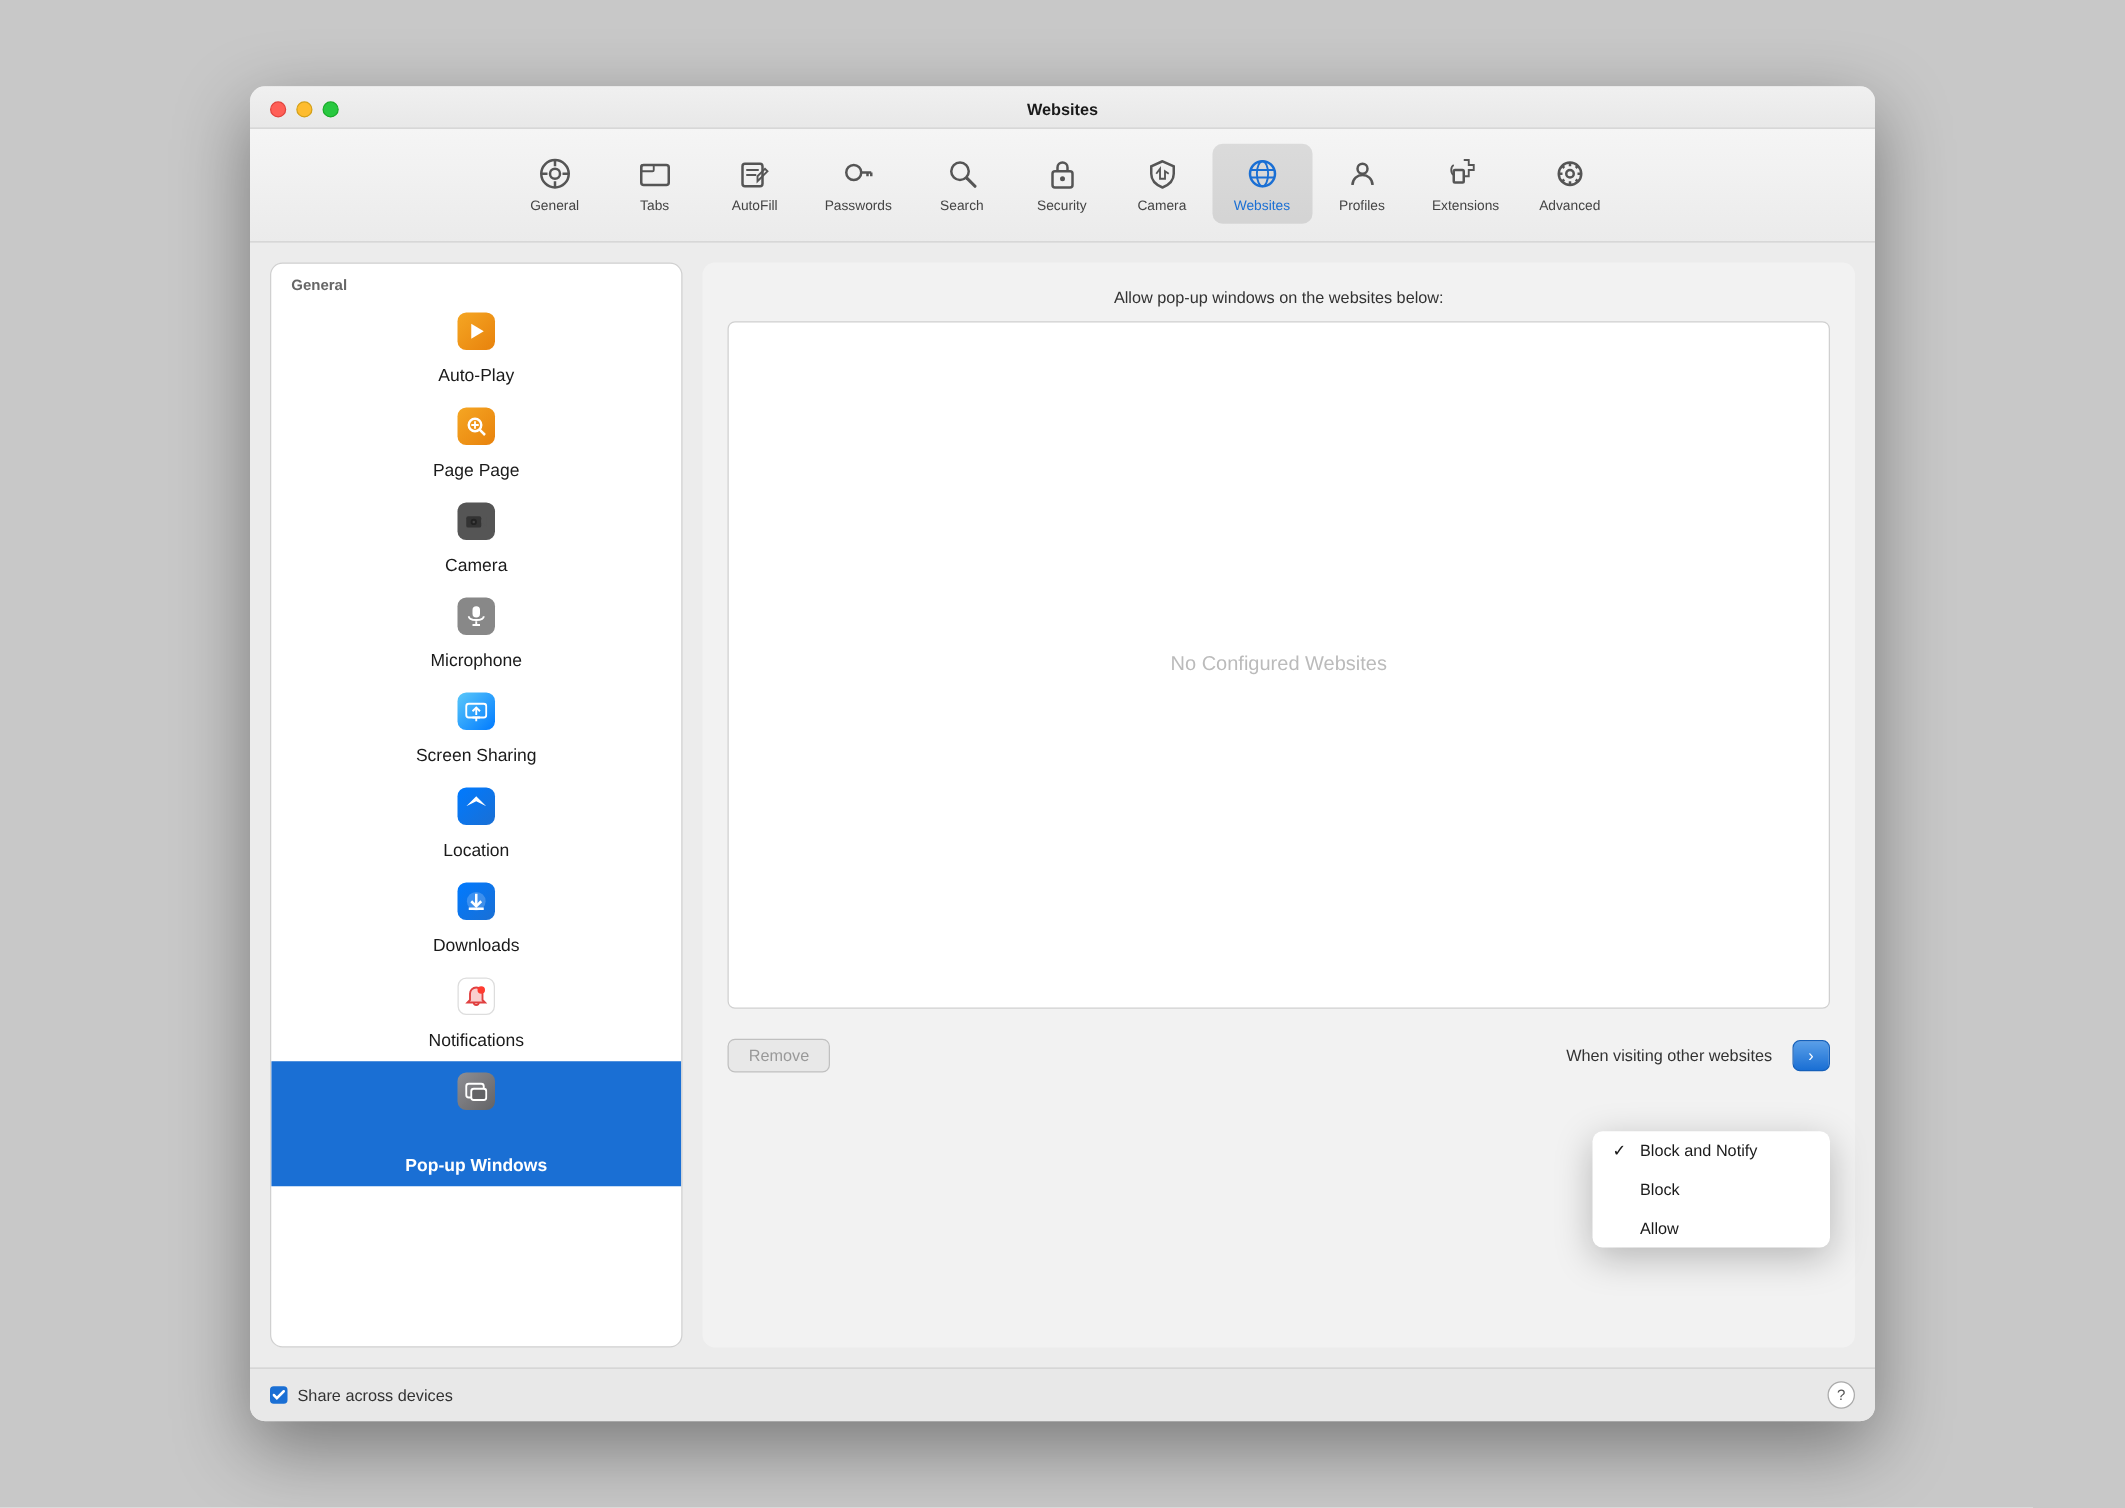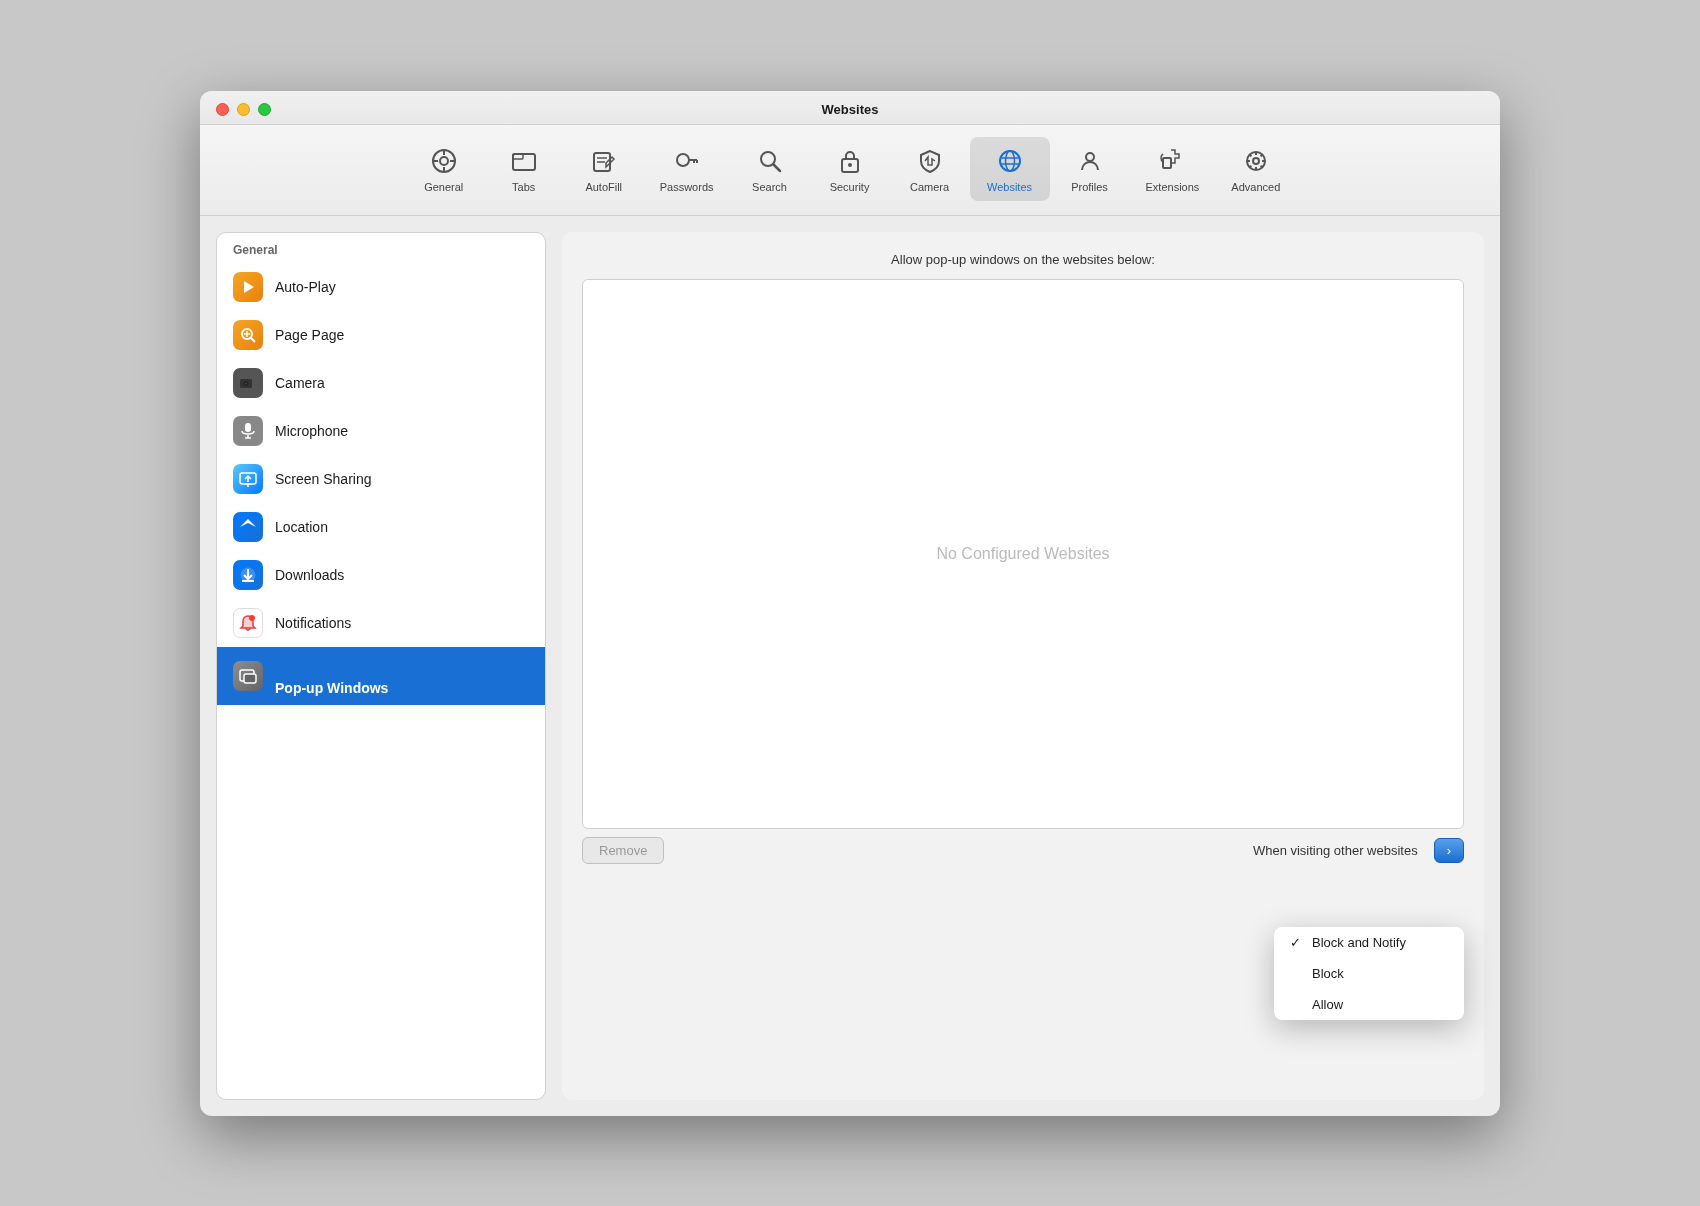--- a/index.html
+++ b/index.html
@@ -107,20 +107,21 @@
       font-size: 12px;
       font-weight: 600;
       color: #666;
     }
     .sidebar-item {
       display: flex;
       align-items: center;
       gap: 12px;
       padding: 9px 16px;
       cursor: pointer;
+      flex-direction: column;
     }
     .sidebar-item.active {
       background: #1a6fd4;
     }
     .sidebar-item.active .sidebar-item-label {
       color: white;
       font-weight: 600;
       margin-top: 24px;
     }
     .sidebar-icon {
@@ -160,21 +161,21 @@
       justify-content: center;
     }
     .no-websites-text {
       font-size: 16px;
       color: #bbb;
     }
     .bottom-controls {
       display: flex;
       align-items: center;
       justify-content: space-between;
-      margin-top: 8px;
+      margin-top: 24px;
     }
     .remove-btn {
       padding: 5px 16px;
       background: #e8e8e8;
       border: 1px solid #c0c0c0;
       border-radius: 6px;
       font-size: 13px;
       color: #999;
       cursor: not-allowed;
     }
@@ -546,13 +547,24 @@
           <span>Block</span>
         </div>
         <div class="dropdown-menu-item">
           <span class="check-placeholder" style="visibility:hidden;">✓</span>
           <span>Allow</span>
         </div>
       </div>
     </div>
   </div>
 
+  <div class="footer">
+    <div class="share-checkbox-area">
+      <div class="checkbox">
+        <svg width="10" height="8" viewBox="0 0 10 8" fill="none">
+          <path d="M1 4L3.5 6.5L9 1" stroke="white" stroke-width="2" stroke-linecap="round"></path>
+        </svg>
+      </div>
+      <span class="share-label">Share across devices</span>
+    </div>
+    <div class="help-btn">?</div>
+  </div>
 </div>
 
 </body></html>

